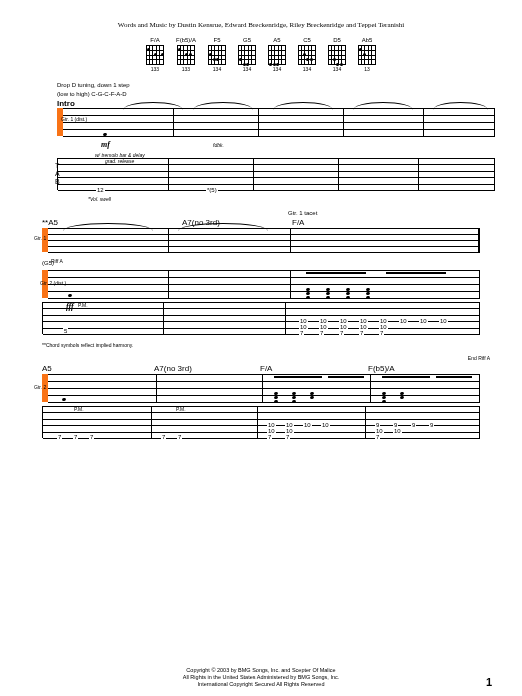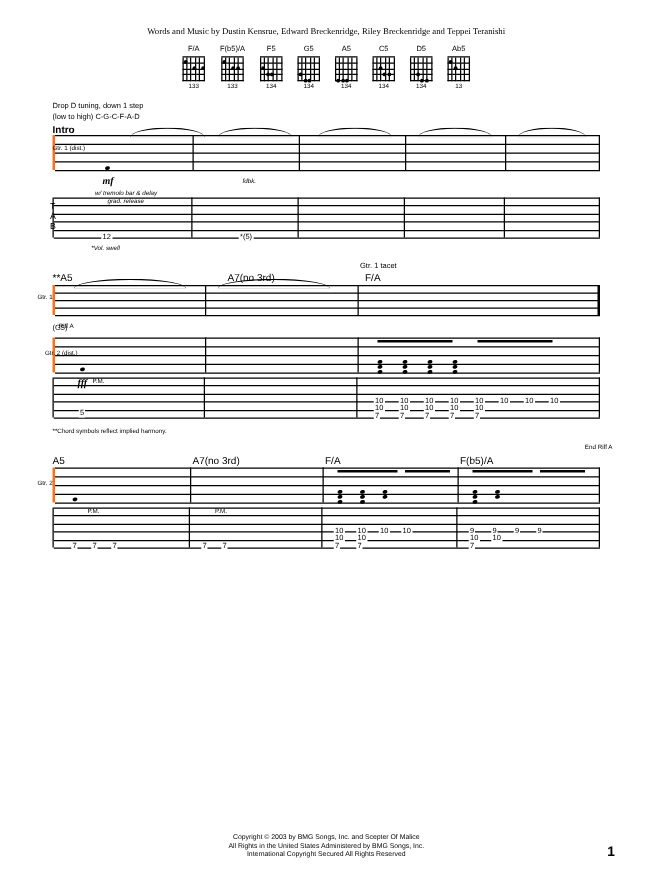--- a/index.html
+++ b/index.html
@@ -52,21 +52,21 @@
   .tempo-label { font-size: 8px; font-weight: bold; font-family: Arial, sans-serif; }
   .chord-sym { font-size: 8px; font-family: Arial, sans-serif; position: absolute; }
 
   .system {
     position: relative;
     margin-bottom: 20px;
   }
   .staff {
     height: 28px;
     position: relative;
-    border-left: 2px solid #f97316;
+    border-left: 6px solid #f97316;
   }
   .staff-line {
     position: absolute;
     left: 0; right: 0;
     height: 0;
     border-top: 0.6px solid #000;
   }
   .tab {
     height: 32px;
     position: relative;
@@ -381,21 +381,21 @@
           <div></div>
           <div></div>
           <div></div>
         <span class="dot" style="left:1px;top:2px"></span>
           <span class="dot" style="left:5px;top:7px"></span>
       </div>
       <div class="chord-fing">13</div>
     </div>
   </div>
 
-  <div class="system" style="margin-left:14px;">
+  <div class="system" style="margin-left:29px;">
     <div class="tuning-note">Drop D tuning, down 1 step</div>
     <div class="tuning-note">(low to high) C-G-C-F-A-D</div>
     <div style="display:flex;gap:6px;align-items:baseline;">
       <span class="intro-label">Intro</span>
     </div>
 
     <div class="staff" style="width:438px;">
       <div class="staff-label" style="top:8px;left:-2px;font-size:5px;width:30px;">Gtr. 1 (dist.)</div>
       <div class="staff-line" style="top:0"></div>
       <div class="staff-line" style="top:7px"></div>

